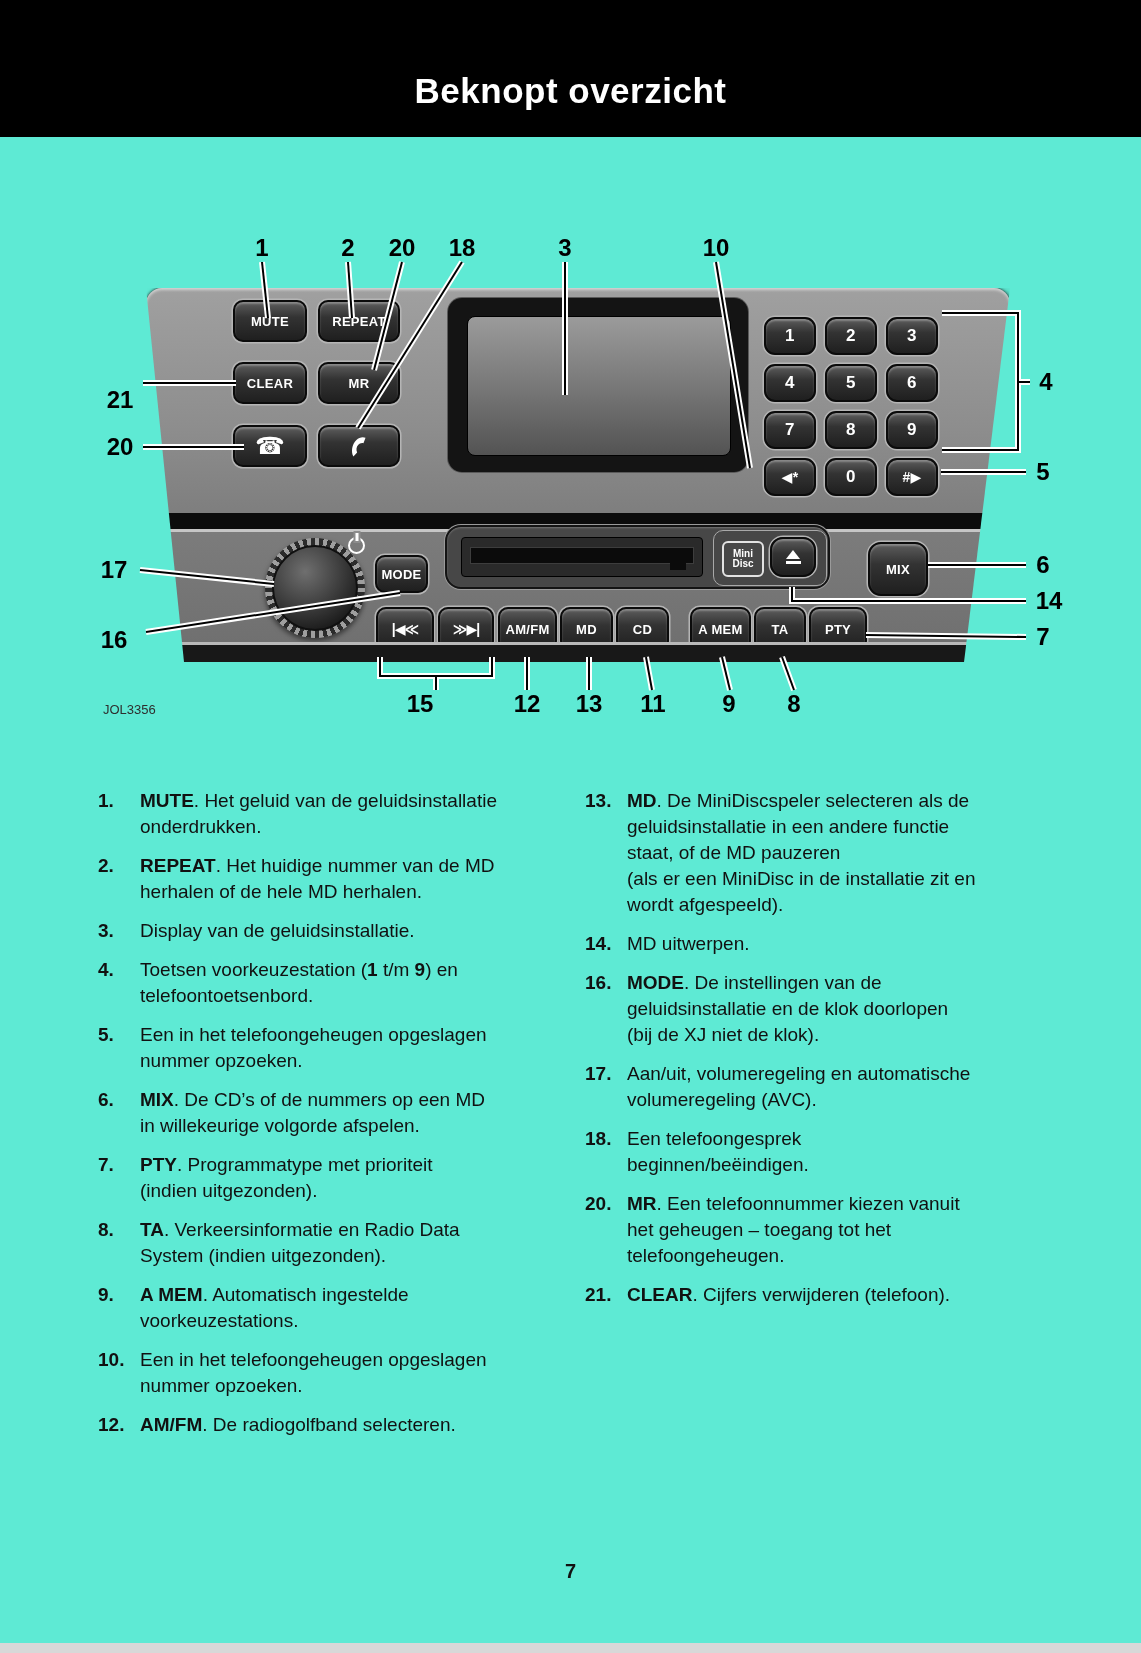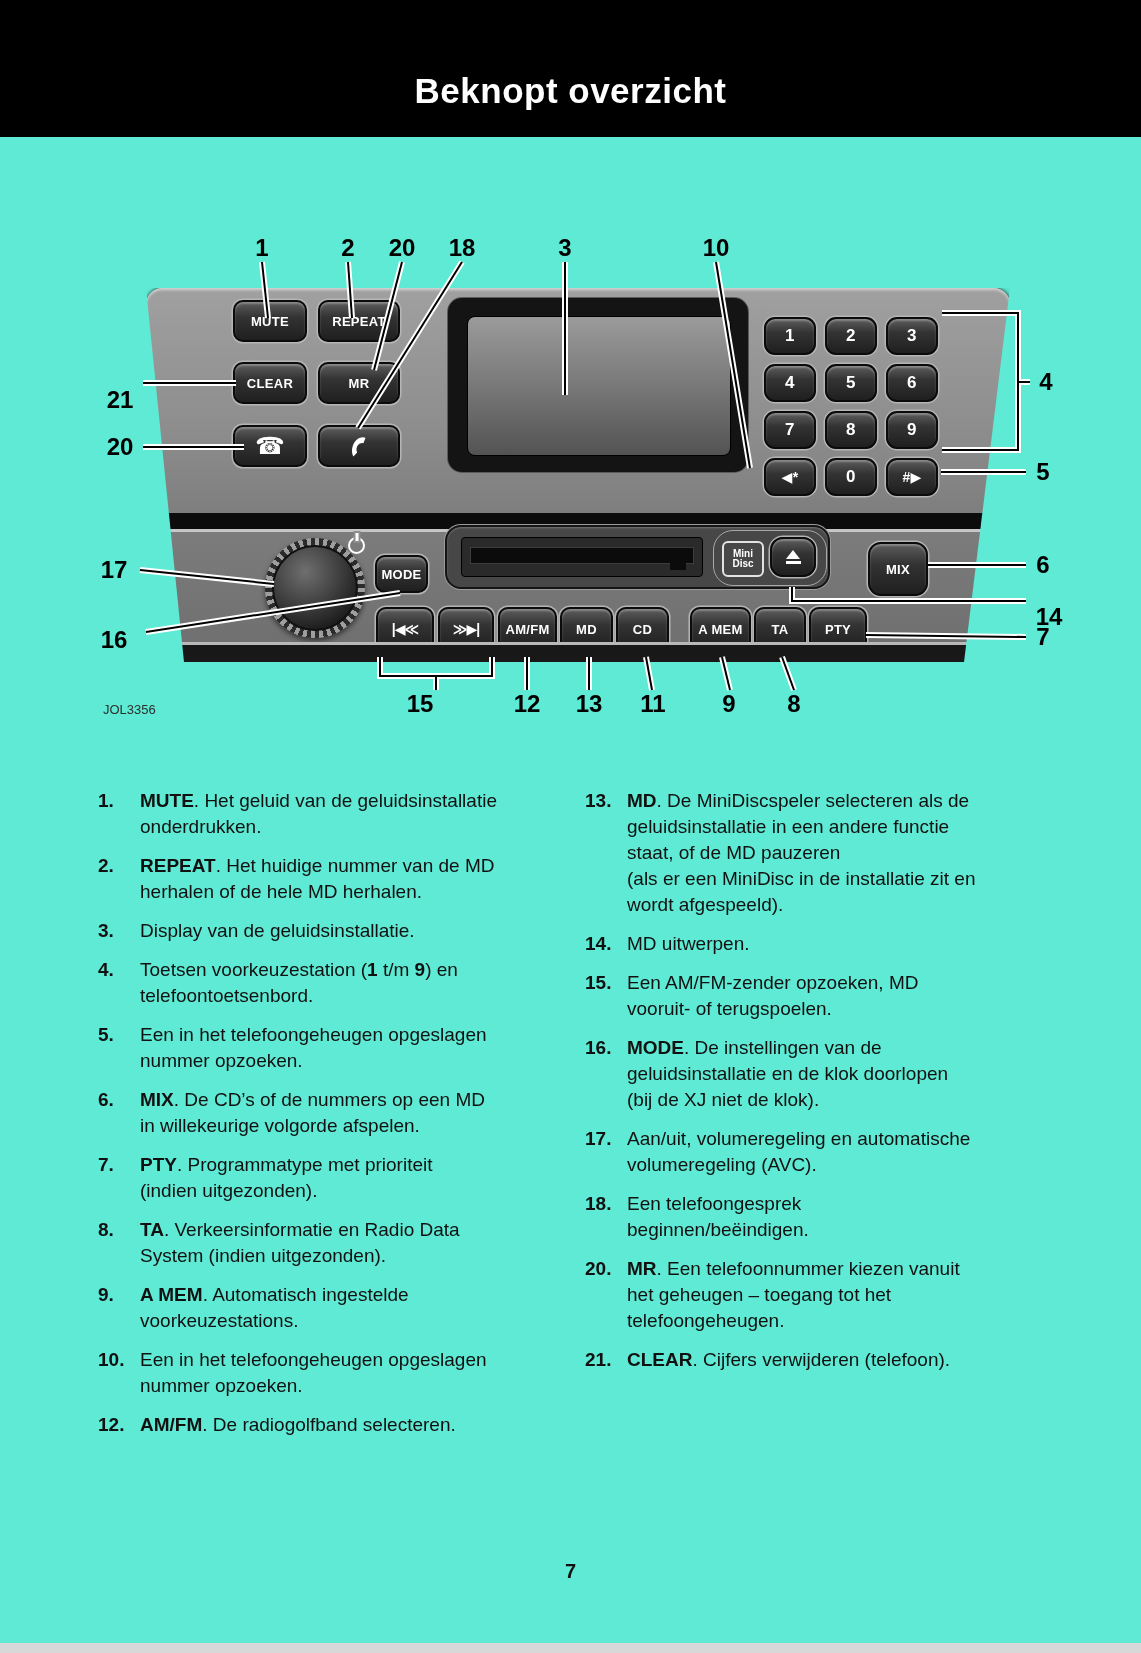--- a/index.html
+++ b/index.html
@@ -42,21 +42,21 @@
   .power{position:absolute;left:202px;top:249px;width:13px;height:13px;border:2.5px solid #fff;border-radius:50%;}
   .power::after{content:"";position:absolute;left:50%;top:-6px;transform:translateX(-50%);
                 width:3px;height:8px;background:#fff;box-shadow:0 0 0 2px #8d8d8d;}
   .slot-assembly{position:absolute;left:299px;top:237px;width:385px;height:64px;background:#474747;
                  border:2px solid #141414;border-radius:16px;box-sizing:border-box;
                  box-shadow:0 0 0 1px #9a9a9a, inset 0 1px 2px rgba(255,255,255,.25);}
   .slot-opening{position:absolute;left:14px;top:10px;width:240px;height:38px;background:#2a2a2a;
                 border:1px solid #000;border-radius:4px;}
   .slot-inner{position:absolute;left:8px;top:9px;right:8px;height:15px;background:#0b0b0b;border:1px solid #3d3d3d;}
   .slot-tab{position:absolute;right:16px;top:24px;width:16px;height:8px;background:#0b0b0b;}
-  .md-pod{position:absolute;left:266px;top:3px;width:112px;height:54px;border:1.5px solid #a8a8a8;border-radius:20px;}
+  .md-pod{position:absolute;left:266px;top:3px;width:112px;height:54px;border:1.5px solid #a8a8a8;border-radius:10px;}
   .md-badge{position:absolute;left:8px;top:10px;width:38px;height:32px;border:2px solid #e3e3e3;border-radius:6px;
             display:flex;flex-direction:column;align-items:center;justify-content:center;
             color:#fff;font-size:10px;font-weight:bold;line-height:1.05;letter-spacing:0;}
   .eject-btn{left:56px;top:6px;width:46px;height:40px;border-radius:13px;flex-direction:column;}
   .eject-tri{width:0;height:0;border-left:7px solid transparent;border-right:7px solid transparent;
              border-bottom:9px solid #fff;}
   .eject-bar{width:15px;height:3px;background:#fff;margin-top:2px;}
   .seek{letter-spacing:-1px;font-size:14px;}
   
   svg.leaders{position:absolute;left:0;top:0;width:1141px;height:545px;pointer-events:none;}
@@ -220,21 +220,21 @@
     <div class="callout" style="left:462px;top:28px;">18</div>
     <div class="callout" style="left:565px;top:28px;">3</div>
     <div class="callout" style="left:716px;top:28px;">10</div>
     <div class="callout" style="left:120px;top:180px;">21</div>
     <div class="callout" style="left:120px;top:227px;">20</div>
     <div class="callout" style="left:114px;top:350px;">17</div>
     <div class="callout" style="left:114px;top:412px;margin-top:8px;">16</div>
     <div class="callout" style="left:1046px;top:162px;">4</div>
     <div class="callout" style="left:1043px;top:252px;">5</div>
     <div class="callout" style="left:1043px;top:345px;">6</div>
-    <div class="callout" style="left:1049px;top:381px;margin-top:16px;">14</div>
+    <div class="callout" style="left:1049px;top:381px;">14</div>
     <div class="callout" style="left:1043px;top:417px;">7</div>
     <div class="callout" style="left:420px;top:484px;">15</div>
     <div class="callout" style="left:527px;top:484px;">12</div>
     <div class="callout" style="left:589px;top:484px;">13</div>
     <div class="callout" style="left:653px;top:484px;">11</div>
     <div class="callout" style="left:729px;top:484px;">9</div>
     <div class="callout" style="left:794px;top:484px;">8</div>
 
     <div class="fig-code">JOL3356</div>
   </div>
@@ -301,25 +301,20 @@
 geluidsinstallatie in een andere functie
 staat, of de MD pauzeren
 (als er een MiniDisc in de installatie zit en
 wordt afgespeeld).</span>
       </div>
       <div class="legend-item">
         <span class="legend-num">14.</span>
         <span class="legend-text">MD uitwerpen.</span>
       </div>
       <div class="legend-item">
-        <span class="legend-num">15.</span>
-        <span class="legend-text">Een AM/FM-zender opzoeken, MD
-vooruit- of terugspoelen.</span>
-      </div>
-      <div class="legend-item">
         <span class="legend-num">16.</span>
         <span class="legend-text"><b>MODE</b>. De instellingen van de
 geluidsinstallatie en de klok doorlopen
 (bij de XJ niet de klok).</span>
       </div>
       <div class="legend-item">
         <span class="legend-num">17.</span>
         <span class="legend-text">Aan/uit, volumeregeling en automatische
 volumeregeling (AVC).</span>
       </div>

